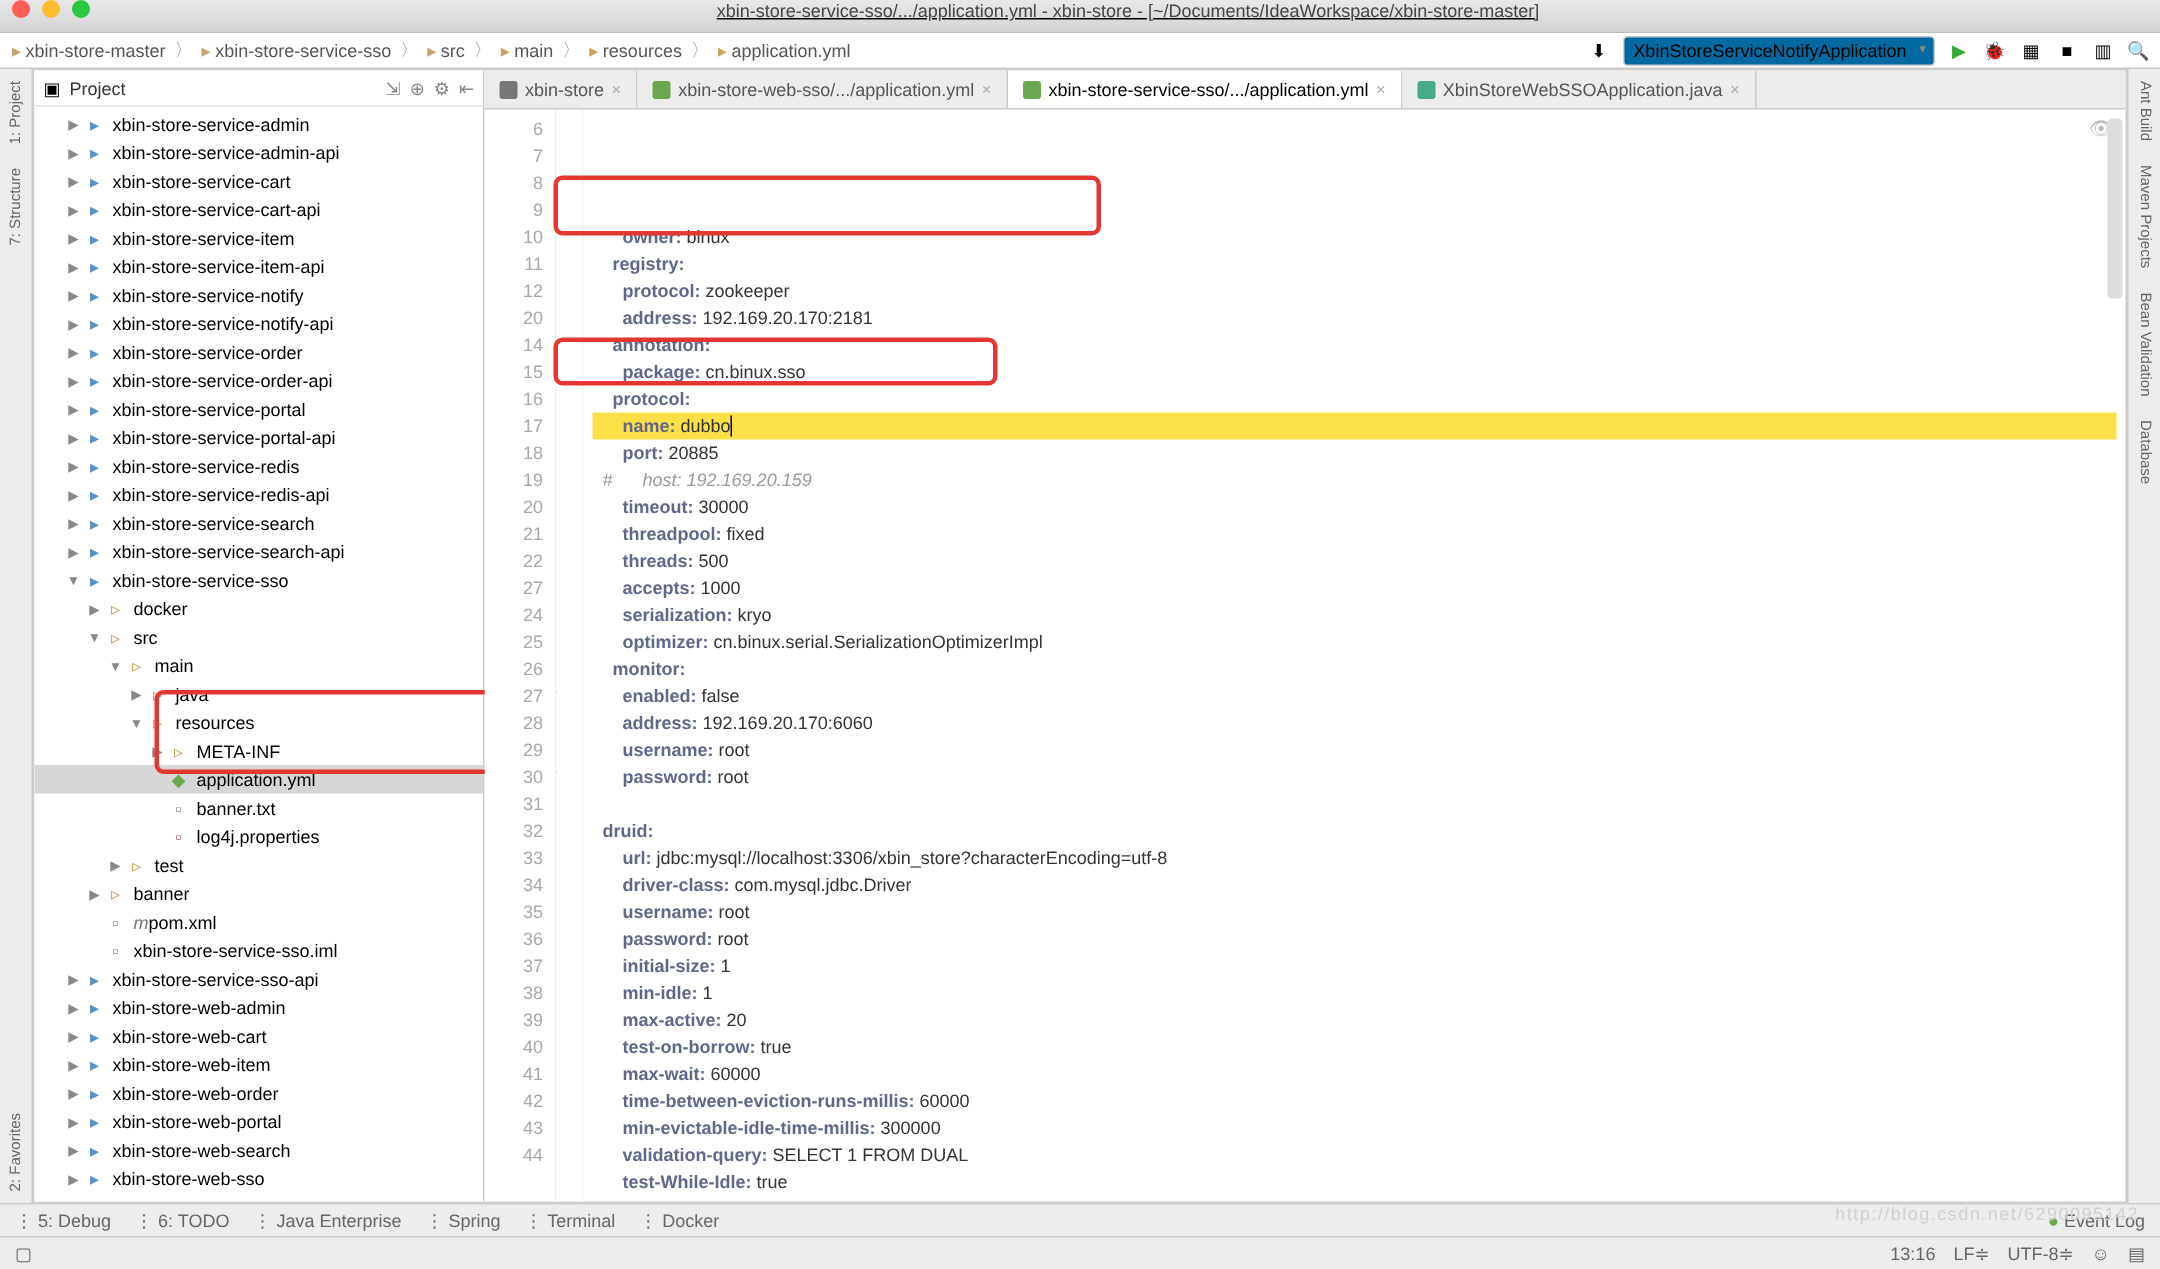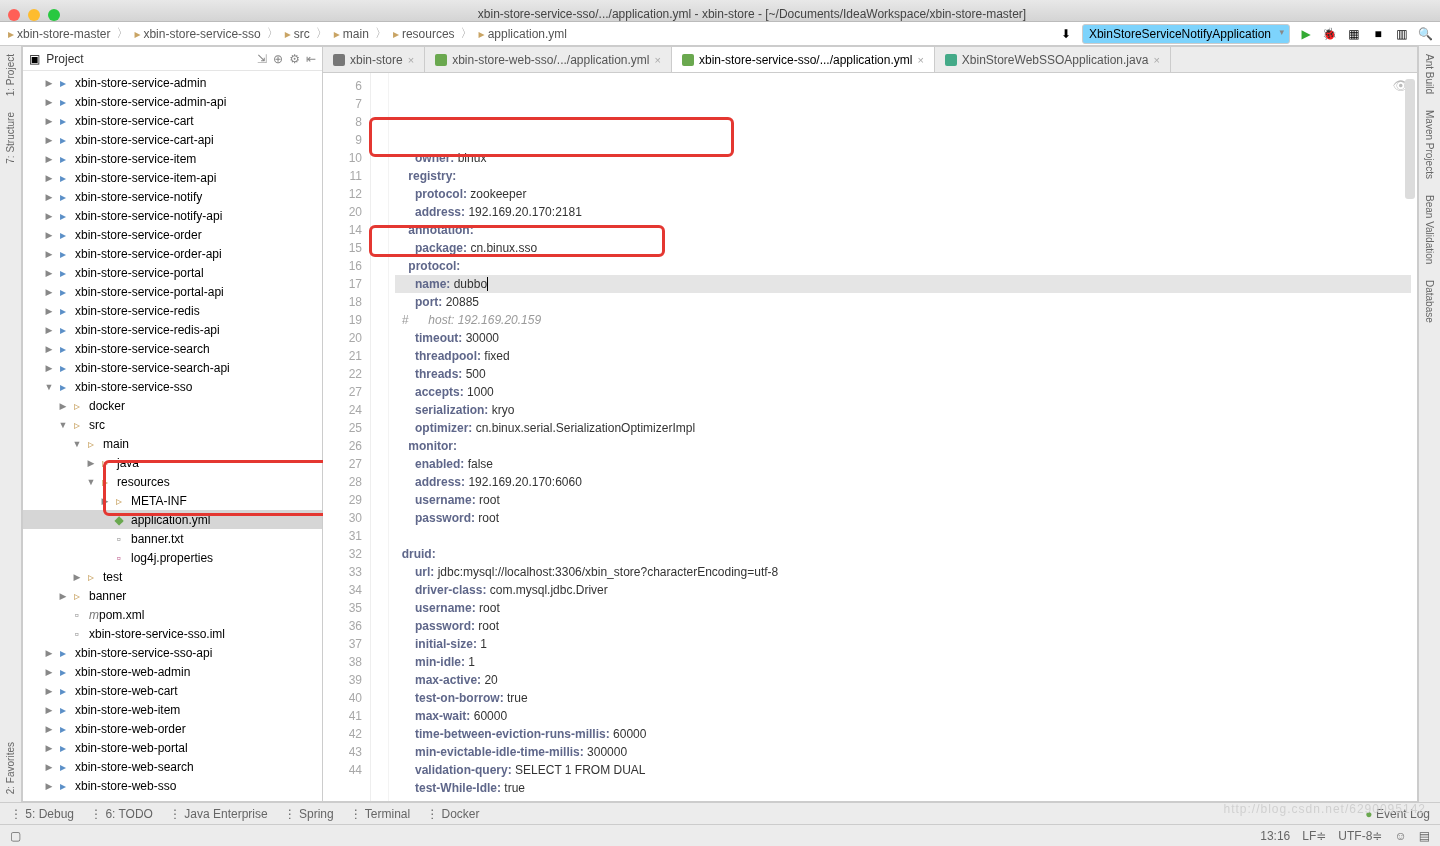--- a/index.html
+++ b/index.html
@@ -1,30 +1,30 @@
 <!DOCTYPE html>
 <html><head>
 <meta charset="utf-8">
 <style>
 * { margin:0; padding:0; box-sizing:border-box; font-family:"Lucida Grande","Helvetica Neue",Arial,sans-serif; font-size:12px; }
 body { background:#f0f0f0; width:1440px; height:846px; overflow:hidden; position:relative; }
 
 
-.titlebar { height:22px; background:linear-gradient(#e8e8e8,#d4d4d4); display:flex; align-items:flex-end; padding:0 8px; border-bottom:1px solid #bbb; }
+.titlebar { height:22px; background:linear-gradient(#e8e8e8,#d4d4d4); display:flex; align-items:flex-start; padding:0 8px; border-bottom:1px solid #bbb;text-decoration:underline; }
 .traffic { display:flex; gap:8px; margin-right:12px; }
 .dot { width:12px; height:12px; border-radius:50%; }
 .red{background:#ff5f57}.yellow{background:#febc2e}.green{background:#28c840}
 .titlebar .title { flex:1; text-align:center; font-size:12px; color:#444; }
 
 
 .navbar { height:24px; background:#fff; display:flex; align-items:center; padding:0 6px; border-bottom:1px solid #ccc; }
 .crumb { display:flex; align-items:center; gap:3px; color:#555; padding:0 2px; }
 .chev { color:#999; padding:0 4px; }
 .navbar .right { margin-left:auto; display:flex; align-items:center; gap:8px; }
-.run-combo { background:#7dd3fc; border:1px solid #ccc; border-radius:3px; padding:2px 18px 2px 6px; font-size:11px; position:relative; }
+.run-combo { background:#0369a1; border:1px solid #ccc; border-radius:3px; padding:2px 18px 2px 6px; font-size:11px; position:relative; }
 .run-combo::after{content:"▾"; position:absolute; right:5px; color:#888; font-size:9px;}
 .tool-icon { width:16px; height:16px; display:inline-flex; align-items:center; justify-content:center; font-size:12px; }
 
 
 .main { position:absolute; top:46px; bottom:44px; left:22px; right:22px; display:flex; background:#fff; border:1px solid #ccc; }
 
 
 .strip-left { position:absolute; top:46px; bottom:44px; left:0; width:22px; background:#ececec; border-right:1px solid #ccc; display:flex; flex-direction:column; align-items:center; }
 .strip-left .lab, .strip-right .lab { writing-mode:vertical-rl; transform:rotate(180deg); font-size:10px; color:#666; padding:8px 0; cursor:default; }
 .strip-right { position:absolute; top:46px; bottom:44px; right:0; width:22px; background:#ececec; border-left:1px solid #ccc; display:flex; flex-direction:column; align-items:center; }
@@ -48,21 +48,21 @@
 .tab { display:flex; align-items:center; gap:5px; padding:0 10px; border-right:1px solid #ccc; font-size:11.5px; color:#555; background:#ececec; }
 .tab.active { background:#fff; color:#000; }
 .tab .x { color:#aaa; font-size:11px; }
 .tab .ti { width:12px; height:12px; display:inline-block; }
 
 .code { flex:1; display:flex; overflow:hidden; font-family:"Menlo","Consolas",monospace; font-size:13px; position:relative; }
 .gutter { width:48px; background:#fff; text-align:right; color:#a8a8a8; padding:4px 8px 4px 0; line-height:18px; border-right:1px solid #eee; }
 .gut-extra{width:18px;background:#fff;border-right:1px solid #f3f3f3;}
 .src { flex:1; padding:4px 6px; line-height:18px; white-space:pre; position:relative; }
 .k{color:#5f678a;font-weight:bold}.v{color:#333}.c{color:#9a9a9a;font-style:italic}
-.hl-line{background:#e5e5e5}
+.hl-line{background:#fde047}
 .red-box{position:absolute;border:3px solid #e43731;border-radius:6px;pointer-events:none}
 .cursor{border-right:1.5px solid #000;animation:bl 1s steps(1) infinite}
 @keyframes bl{50%{border-color:transparent}}
 .scroll-ind{position:absolute;right:2px;top:6px;width:10px;height:120px;background:#dcdcdc;border-radius:3px}
 .eye{position:absolute;right:8px;top:4px;color:#bbb;font-size:13px}
 
 
 .bottombar { position:absolute; left:0; right:0; bottom:22px; height:22px; background:#ececec; border-top:1px solid #ccc; display:flex; align-items:center; gap:16px; padding:0 10px; font-size:11px; color:#666;}
 .bottombar .r{margin-left:auto}
 .statusbar { position:absolute; left:0; right:0; bottom:0; height:22px; background:#ececec; border-top:1px solid #ccc; display:flex; align-items:center; padding:0 10px; font-size:11px; color:#666;}

